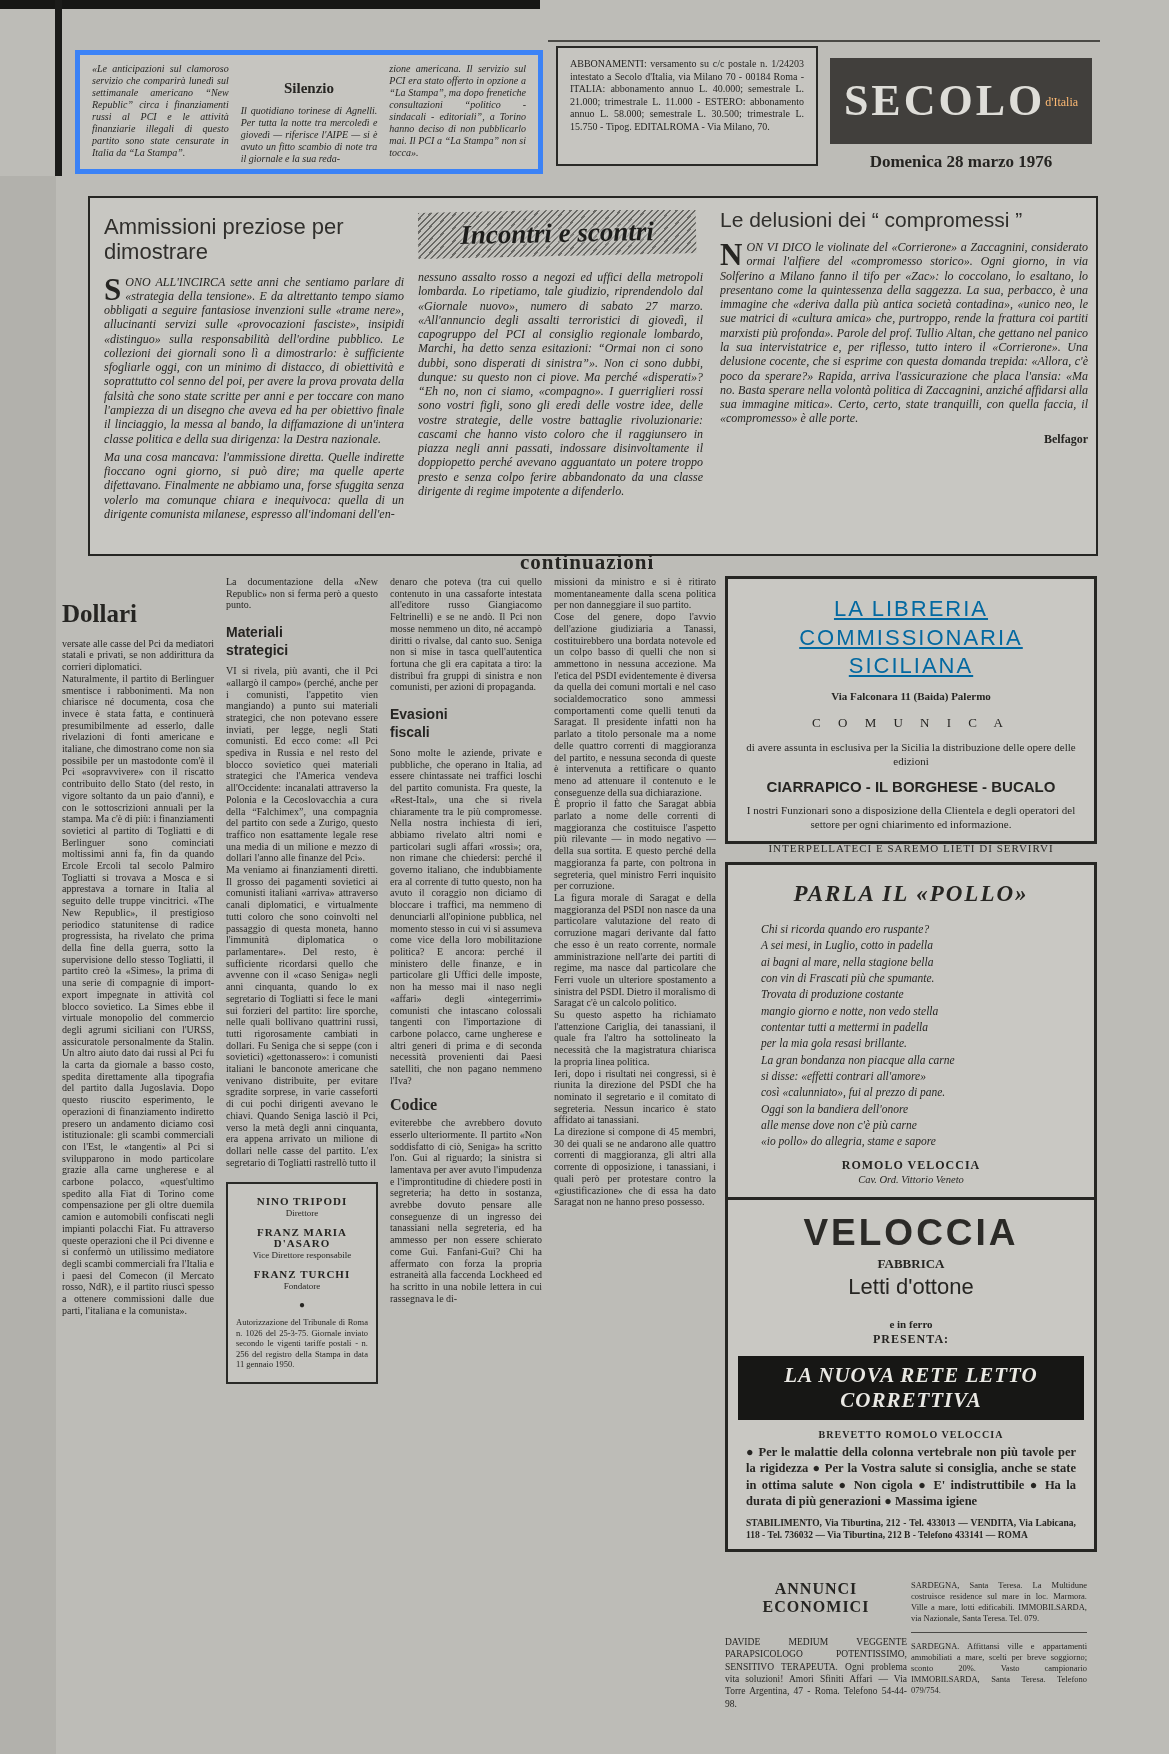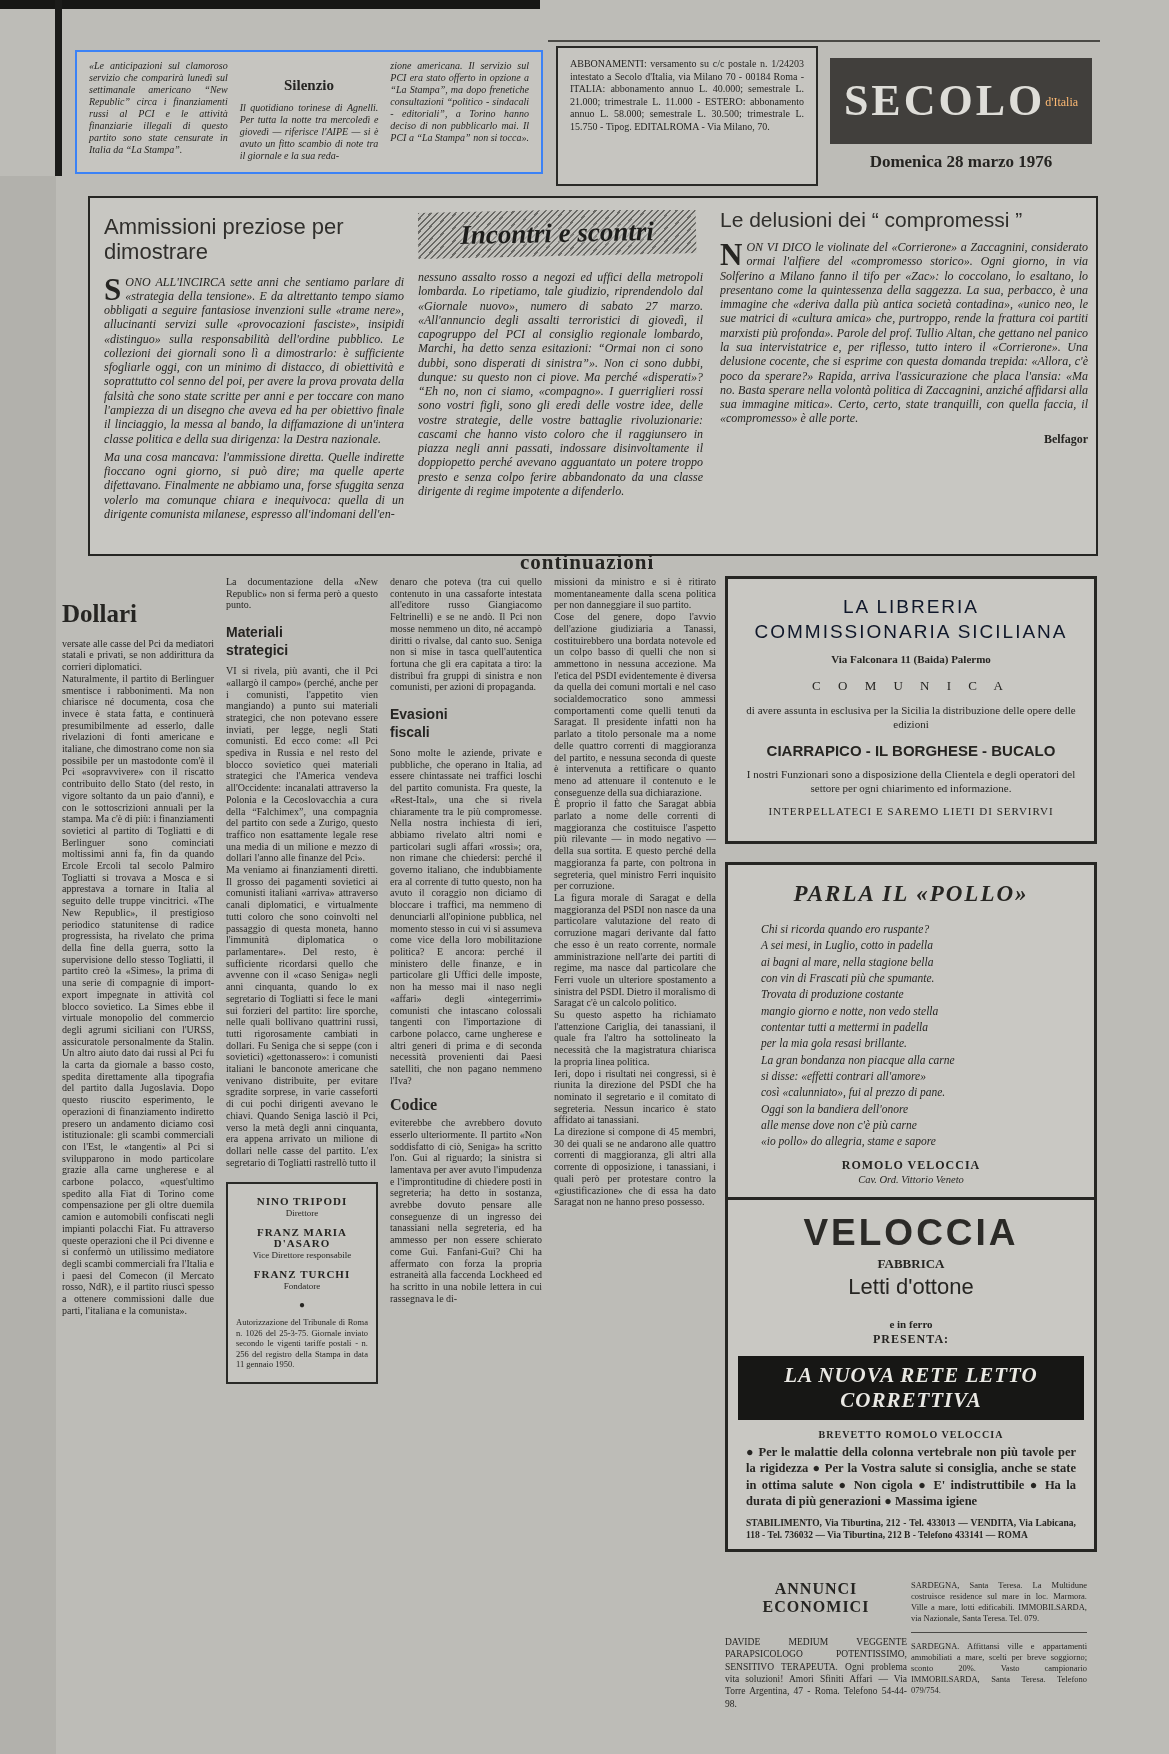--- a/index.html
+++ b/index.html
@@ -1,24 +1,24 @@
 <!DOCTYPE html>
 <html><head>
 <meta charset="utf-8">
 <style>
   html,body{margin:0;padding:0;background:#8e8d89;}
   #page{position:relative;width:1169px;height:1754px;background:#bdbcb7;overflow:hidden;
         font-family:"Liberation Serif",serif;color:#262522;}
   .artifact{position:absolute;pointer-events:none;}
   
-  .notebox{position:absolute;left:75px;top:50px;width:468px;height:124px;border:2px solid #3b82f6;
+  .notebox{position:absolute;left:75px;top:50px;width:468px;height:124px;border:5px solid #3b82f6;
            background:#c6c5c0;display:flex;gap:12px;padding:8px 12px;box-sizing:border-box;}
   .notecol{flex:1;font-style:italic;font-size:10px;line-height:1.2;text-align:justify;}
   .notecol .coltitle{font-style:normal;font-weight:bold;font-size:15px;text-align:center;margin:16px 0 8px 0;}
-  .abbobox{position:absolute;left:556px;top:46px;width:262px;height:140px;border:2px solid #2a2a27;
+  .abbobox{position:absolute;left:556px;top:46px;width:262px;height:120px;border:2px solid #2a2a27;
            background:#c6c5c0;padding:10px 12px;box-sizing:border-box;font-size:10px;line-height:1.25;text-align:justify;}
   .masthead{position:absolute;left:830px;top:58px;width:262px;height:86px;background:#413f3c;
             display:flex;flex-direction:row;align-items:center;justify-content:center;}
   .masthead .mtitle{color:#deddd8;font-weight:bold;font-size:44px;letter-spacing:3px;line-height:0.95;}
   .masthead .msub{color:#fdba74;font-size:12px;margin-top:2px;}
   .dateline{position:absolute;left:830px;top:152px;width:262px;text-align:center;font-weight:bold;font-size:17px;}
   
   .edbox{position:absolute;left:88px;top:196px;width:1010px;height:360px;border:2px solid #262623;
          background:#c8c7c2;box-sizing:border-box;}
   .edcol{position:absolute;overflow:hidden;}
@@ -43,22 +43,22 @@
   .subhead2{font-weight:bold;font-size:16px;margin:13px 0 6px 0;}
   .creditsbox{border:2px solid #2a2a27;margin-top:14px;padding:12px 8px;text-align:center;background:#c6c5c0;}
   .cred-name{font-weight:bold;font-size:11px;letter-spacing:1px;}
   .cred-role{font-size:9px;margin-bottom:7px;}
   .cred-dot{font-size:10px;margin:6px 0;}
   .cred-fine{font-size:8.5px;text-align:justify;line-height:1.25;margin-top:6px;}
   
   .adscol{position:absolute;left:725px;top:576px;width:372px;}
   .adbox{border:3px solid #262623;background:#c9c8c3;box-sizing:border-box;}
   .libreria{height:268px;padding:16px 18px;text-align:center;}
-  .lib-title{font-family:"Liberation Sans",sans-serif;font-size:19px;letter-spacing:2px;line-height:1.3;
-             white-space:pre-line;color:#0f172a;}
+  .lib-title{font-family:"Liberation Sans",sans-serif;font-size:22px;letter-spacing:2px;line-height:1.3;
+             white-space:pre-line;color:#0369a1;text-decoration:underline;}
   .lib-addr{font-weight:bold;font-size:11px;margin-top:9px;}
   .lib-com{font-size:13px;letter-spacing:7px;margin-top:13px;}
   .lib-body{font-size:11px;margin-top:10px;line-height:1.25;}
   .lib-brands{font-family:"Liberation Sans",sans-serif;font-weight:bold;font-size:15px;margin-top:10px;}
   .lib-body2{font-size:11px;margin-top:9px;line-height:1.25;}
   .lib-footer{font-size:11px;letter-spacing:1px;margin-top:10px;}
   .pollo{margin-top:18px;height:690px;padding:16px 18px;text-align:center;}
   .pollo-title{font-weight:bold;font-style:italic;font-size:23px;letter-spacing:2px;}
   .poem{font-style:italic;font-size:11.5px;line-height:1.42;margin:14px auto 0 auto;width:300px;
         text-align:left;white-space:pre-line;}

